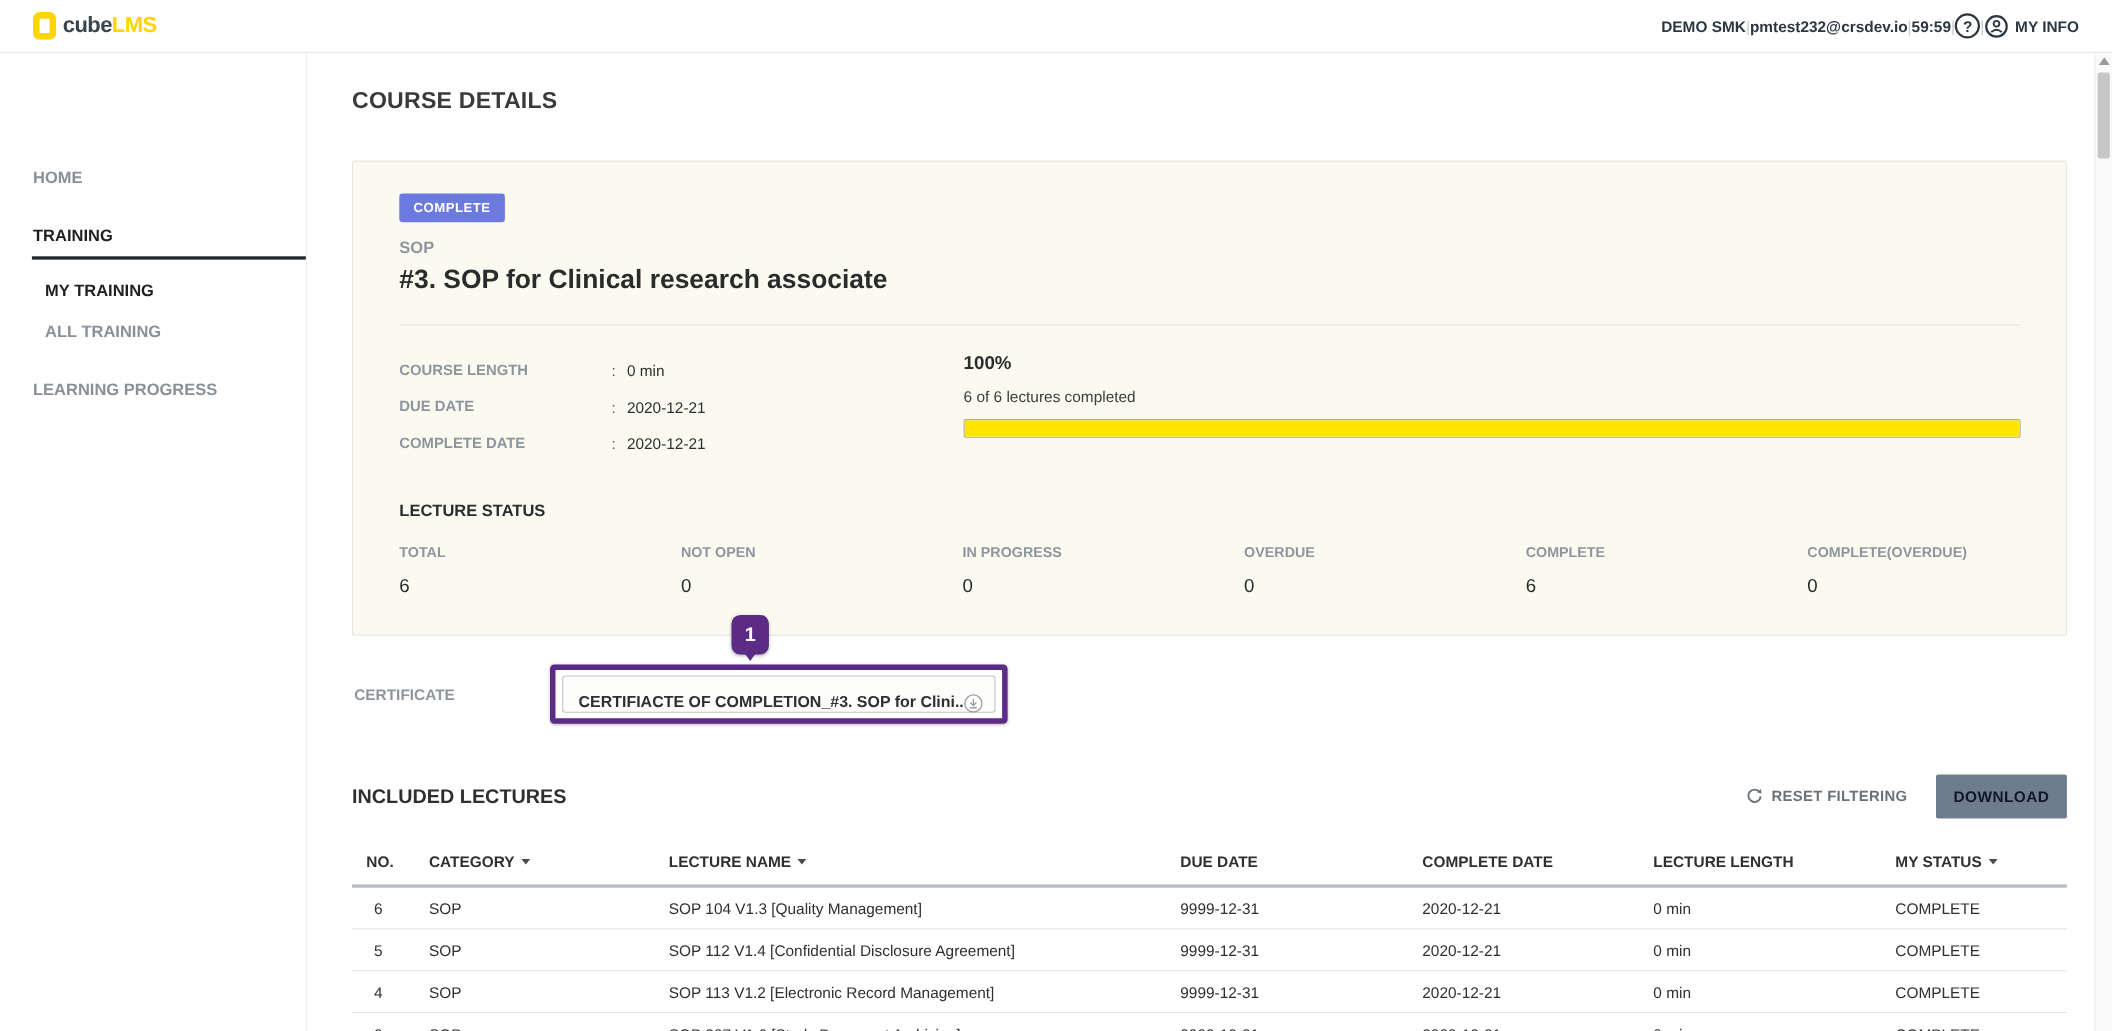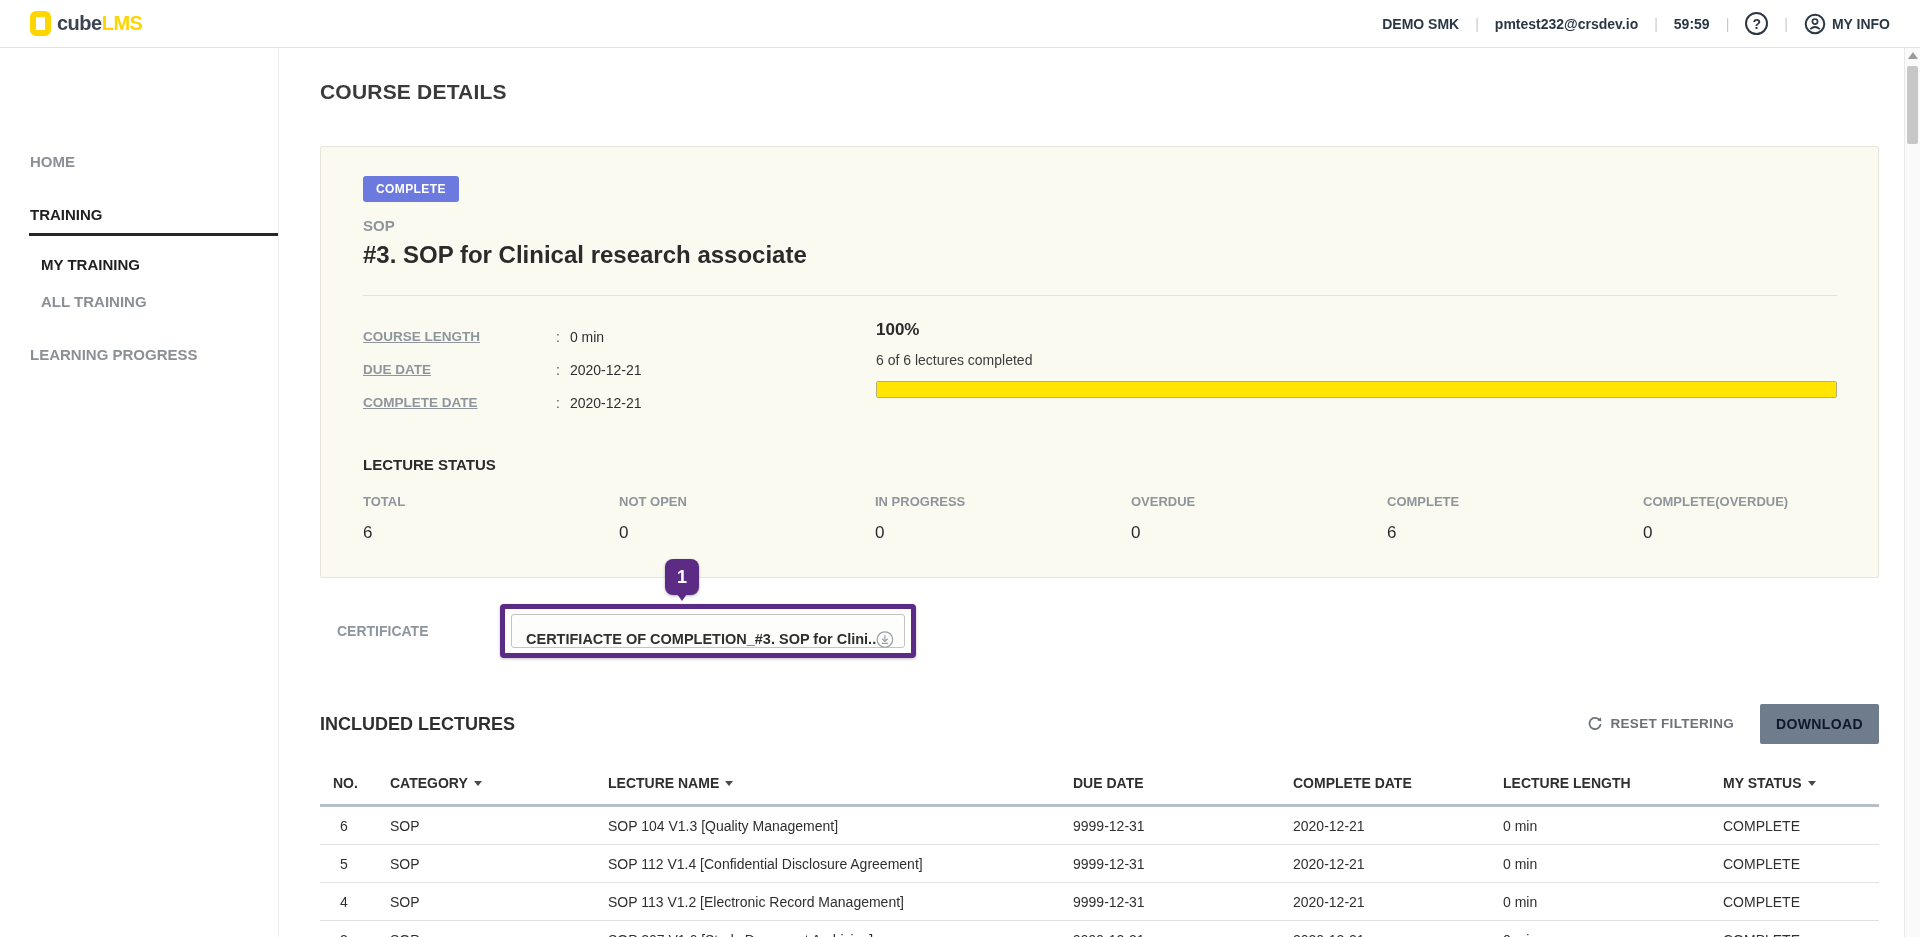--- a/index.html
+++ b/index.html
@@ -8,21 +8,21 @@
 
   
   .header { position:absolute; top:0; left:0; width:1920px; height:48px;
     background:#fff; border-bottom:1px solid #e3e3e3; display:flex;
     align-items:center; justify-content:space-between; padding:0 30px; z-index:5; }
   .logo { display:flex; align-items:center; gap:6px; cursor:pointer;justify-content:space-between; }
   .logo-mark { width:21px; height:25px; border:6px solid #ffd500; border-radius:6px; }
   .logo-text { font-size:20px; font-weight:bold; letter-spacing:-0.5px; }
   .logo-cube { color:#3a4450; }
   .logo-lms { color:#ffd500; }
-  .header-right { display:flex; align-items:center; gap:16px; font-size:14px;
+  .header-right { display:flex; align-items:center; font-size:14px;
     font-weight:bold; color:#2c3744; }
   .pipe { color:#c9c9c9; font-weight:normal; }
   .help-circle { width:23px; height:23px; border:2px solid #2c3744; border-radius:50%;
     display:flex; align-items:center; justify-content:center; font-size:14px;
     font-weight:bold; color:#2c3744; cursor:pointer; }
   .myinfo { display:flex; align-items:center; gap:6px; cursor:pointer; }
 
   
   .sidebar { position:absolute; top:48px; left:0; width:279px; bottom:0;
     background:#fff; border-right:1px solid #ededed; }
@@ -55,40 +55,40 @@
     border-radius:2px; padding:29px 41px 34px 42px; }
   .status-badge { display:inline-block; background:#6c7ae0; color:#fff;
     font-size:12px; font-weight:bold; letter-spacing:0.4px; padding:6px 13px;
     border-radius:3px; }
   .course-category { margin-top:15px; font-size:15px; font-weight:bold; color:#8e959c; }
   .course-title { margin-top:7px; font-size:24px; font-weight:bold; color:#2b2b2b; }
   .card-divider { margin-top:26px; border:none; border-top:1px solid #e4e2d2; }
   .info-wrap { display:flex; margin-top:24px; }
   .info-left { width:515px; }
   .info-row { display:flex; height:33px; align-items:center; }
-  .info-label { width:193px; font-size:13.5px; font-weight:bold; color:#8e959c;text-decoration:underline; }
+  .info-label { width:193px; font-size:13.5px; font-weight:bold; color:#8e959c; }
   .info-colon { color:#555; font-size:14px; }
   .info-value { margin-left:10px; font-size:14px; color:#2f2f2f; }
   .info-right { flex:1; }
   .progress-pct { font-size:17px; font-weight:bold; color:#2b2b2b; }
   .progress-summary { margin-top:12px; font-size:14px; color:#3c3c3c; }
   .progress-track { margin-top:13px; width:961px; height:17px; background:#fdfdf6;
     border:1px solid #b2af7e; border-radius:2px; overflow:hidden; cursor:default; }
   .progress-fill { height:100%; width:100%; }
   .lecture-status-heading { margin-top:37px; font-size:15px; font-weight:bold;
     color:#2b2b2b; }
   .stats-row { margin-top:21px; display:flex; }
   .stat-col { width:256px; }
   .stat-col:last-child { width:auto; }
   .stat-label { font-size:13px; font-weight:bold; color:#8e959c; }
   .stat-value { margin-top:14px; font-size:17px; color:#2b2b2b; }
 
   
   .cert-section { position:relative; margin-top:26px; height:54px; width:1559px; }
-  .cert-label { position:absolute; left:17px; top:19px; font-size:14px;
+  .cert-label { position:absolute; left:2px; top:19px; font-size:14px;
     font-weight:bold; color:#8e959c; }
   .cert-annotation { position:absolute; left:180px; top:0; width:416px; height:54px;
     border:5px solid #5b2b85; border-radius:4px; background:#fff; padding:5px 6px;
     box-shadow:0 1px 3px rgba(0,0,0,0.25); }
   .cert-chip { width:100%; height:100%; background:#fdfdfb; border:1px solid #c3c3c3;
     border-radius:3px; display:flex; align-items:center; justify-content:flex-start;
     padding:16px 10px 0 14px; cursor:pointer; }
   .cert-chip-text { font-size:14.5px; font-weight:bold; color:#2f2f2f; white-space:nowrap; }
   .callout-badge { position:absolute; left:345px; top:-45px; width:34px; height:36px;
     background:#5b2b85; border-radius:8px; color:#fff; font-size:18px; font-weight:bold;

